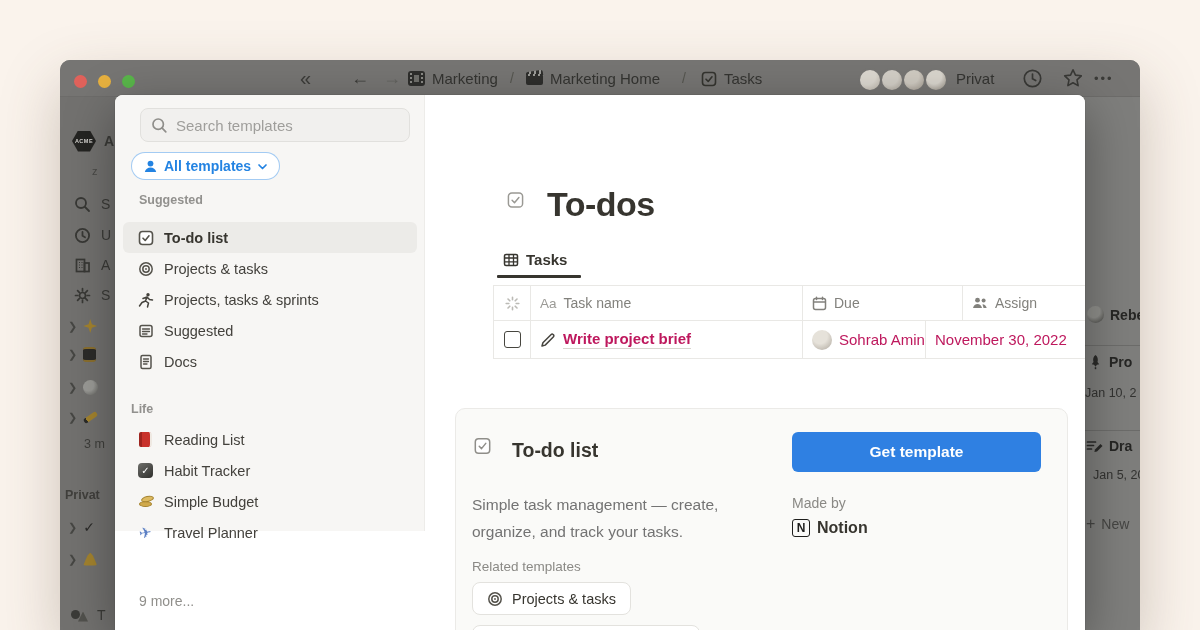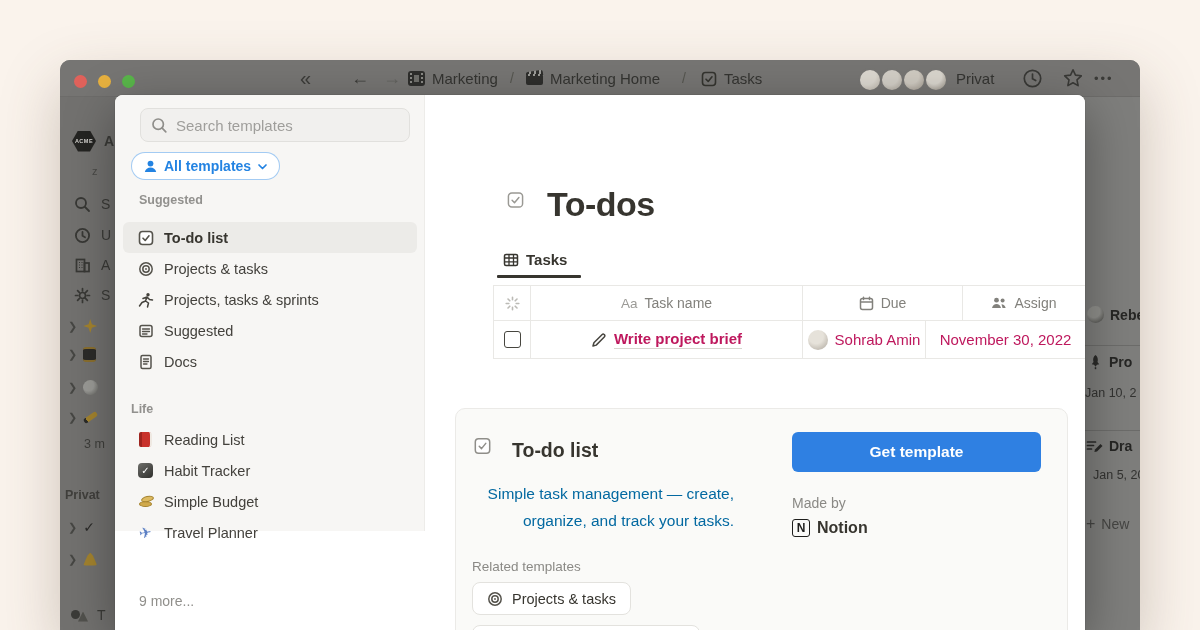--- a/index.html
+++ b/index.html
@@ -64,42 +64,42 @@
   
   .mmain { position:absolute; left:310px; top:0; width:660px; height:535px; background:#fff; overflow:hidden; }
   .ptitle { position:absolute; left:122px; top:90px; font-size:34px; font-weight:bold; color:#37352F; letter-spacing:-.5px; }
   .ptab { position:absolute; left:78px; top:156px; display:flex; align-items:center; gap:7px;
           font-size:15px; font-weight:bold; color:#37352F; }
   .ptab-underline { position:absolute; left:72px; top:180px; width:84px; height:2.5px; background:#37352F; border-radius:1px; }
 
   .tbl { position:absolute; left:68px; top:190px; width:592px; }
   .trow { display:flex; border-top:1px solid #E9E8E5; }
   .trow.last { border-bottom:1px solid #E9E8E5; }
-  .tc { border-left:1px solid #E9E8E5; display:flex; align-items:center; gap:7px; padding:0 24px;
-        overflow:hidden; white-space:nowrap; flex:none;justify-content:center; }
+  .tc { border-left:1px solid #E9E8E5; display:flex; align-items:center; gap:7px; padding:0 9px;
+        overflow:hidden; white-space:nowrap; flex:none; }
   .th { height:34px; font-size:14px; color:#82817C; }
   .td { height:37px; font-size:15px; color:#be185d; }
   .c0 { width:37px; justify-content:center; padding:0; }
   .c1 { width:272px; }
   .c2 { width:123px; }
   .c3 { width:160px; border-right:none; }
   .aa { font-size:13.5px; color:#9B9A96; }
   .task-link { font-weight:bold; border-bottom:1px solid #D7D5CF; padding-bottom:1px; }
   .rowcheck { width:17px; height:17px; border:1.7px solid #47463F; border-radius:3px; background:#fff; }
   .row-avatar { width:20px; height:20px; border-radius:50%; flex:none;
                 background:radial-gradient(circle at 40% 32%, #E6E2DA 0 40%, #ABA49A 100%); }
 
   
   .card { position:absolute; left:30px; top:313px; width:613px; height:300px; background:#FAFAF8;
           border:1px solid #EBEAE7; border-radius:10px; }
   .card-title { position:absolute; left:56px; top:30px; font-size:19.5px; font-weight:bold; color:#37352F; }
   .cta { position:absolute; left:336px; top:23px; width:249px; height:40px; background:#2F80E2; border:none;
          border-radius:6px; color:#fff; font-size:15.5px; font-weight:bold; font-family:inherit;
          display:flex; align-items:center; justify-content:center; }
-  .desc { position:absolute; left:16px; top:71px; width:262px; font-size:15.5px; line-height:27px; color:#0369a1;text-align:right; }
+  .desc { position:absolute; left:16px; top:82px; width:262px; font-size:15.5px; line-height:27px; color:#737373; }
   .madeby { position:absolute; left:336px; top:86px; font-size:14px; color:#8A8985; }
   .pubrow { position:absolute; left:336px; top:110px; display:flex; align-items:center; gap:7px;
             font-size:16px; font-weight:bold; color:#37352F; }
   .nlogo { width:18px; height:18px; border:1.8px solid #1E1E1C; border-radius:3px; font-size:12px; font-weight:bold;
            color:#1E1E1C; display:flex; align-items:center; justify-content:center; }
   .rel-label { position:absolute; left:16px; top:150px; font-size:13.5px; color:#8A8985; }
   .rel-btn { position:absolute; left:16px; top:173px; height:33px; border:1px solid #E3E2DE; background:#fff;
              border-radius:8px; display:inline-flex; align-items:center; gap:9px; padding:0 14px;
              font-size:14.5px; color:#37352F; font-family:inherit; }
   .rel-btn2 { position:absolute; left:16px; top:216px; width:228px; height:40px; border:1px solid #E3E2DE;

